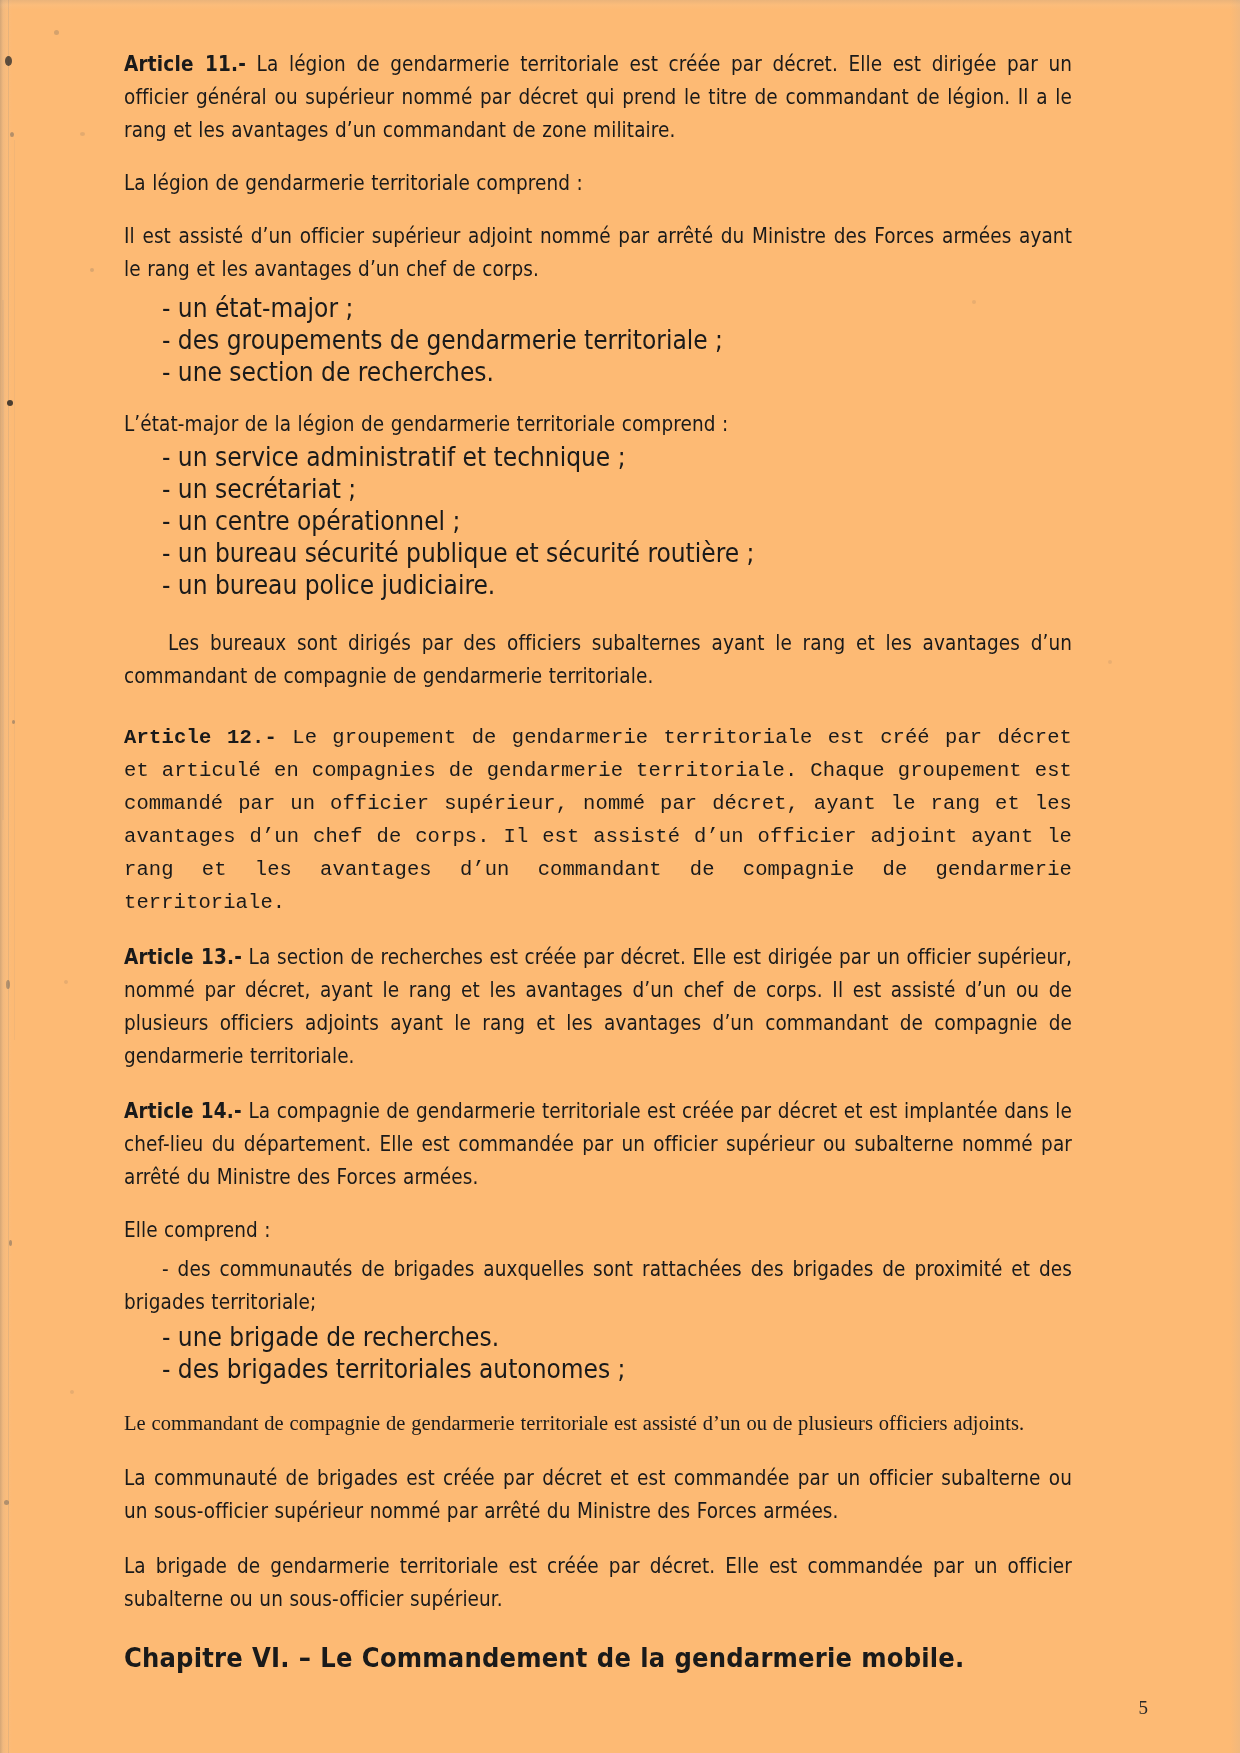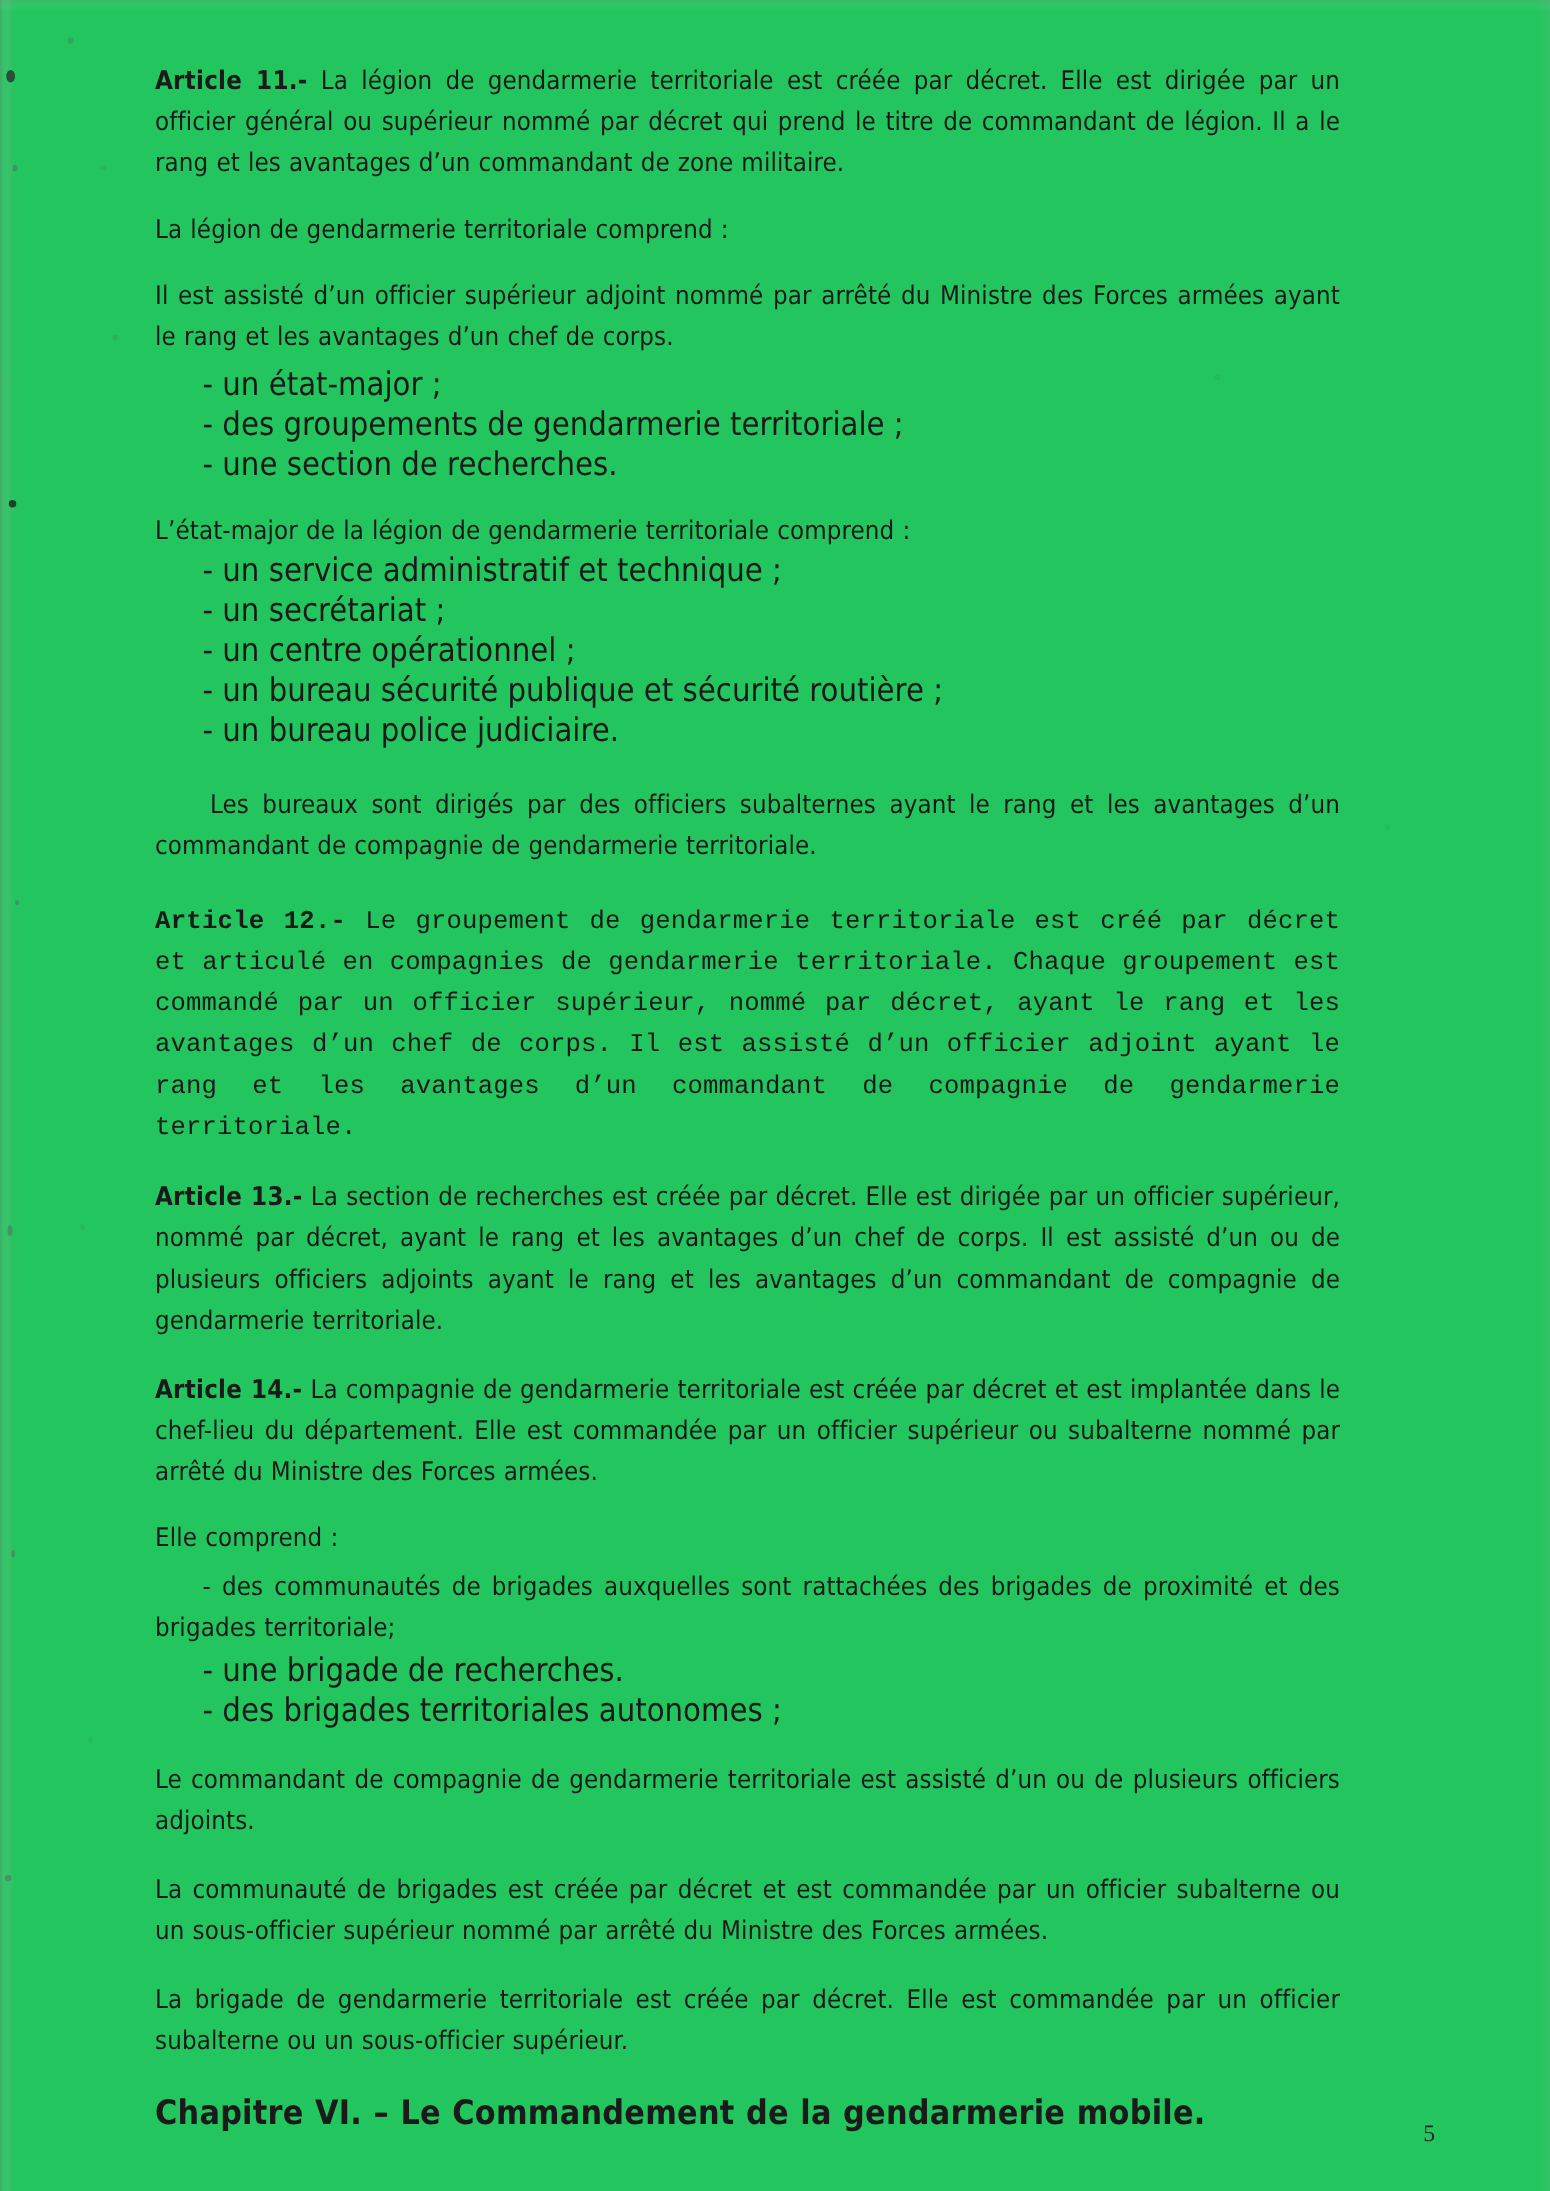--- a/index.html
+++ b/index.html
@@ -6,21 +6,21 @@
   html, body {
     margin: 0;
     padding: 0;
     background: #ffffff;
   }
 
   .page {
     position: relative;
     width: 1240px;
     height: 1753px;
-    background: #22c55e;
+    background: #fdba74;
     overflow: hidden;
     font-family: "DejaVu Sans Condensed", "Liberation Sans Narrow", "Liberation Sans", sans-serif;
     color: #1c1c1c;
     box-sizing: border-box;
   }
 
   
   .scan-noise {
     position: absolute;
     inset: 0;
@@ -229,21 +229,21 @@
 
     <p class="wrap-item" style="margin-top:6px;">
       <span class="lead">- des communautés de brigades auxquelles sont rattachées des brigades de proximité et des brigades territoriale;</span>
     </p>
 
     <ul class="bullets shallow" style="margin-top:2px;">
       <li>- une brigade de recherches.</li>
       <li>- des brigades territoriales autonomes ;</li>
     </ul>
 
-    <p class="para just" style="margin-top:22px;">Le commandant de compagnie de gendarmerie territoriale est assisté d’un ou de plusieurs officiers adjoints.</p>
+    <p class="para just" style="margin-top:22px;font-family:Liberation Serif, serif;">Le commandant de compagnie de gendarmerie territoriale est assisté d’un ou de plusieurs officiers adjoints.</p>
 
     <p class="para just" style="margin-top:22px;">La communauté de brigades est créée par décret et est commandée par un officier subalterne ou un sous-officier supérieur nommé par arrêté du Ministre des Forces armées.</p>
 
     <p class="para just" style="margin-top:22px;">La brigade de gendarmerie territoriale est créée par décret. Elle est commandée par un officier subalterne ou un sous-officier supérieur.</p>
 
     <p class="chapter">Chapitre VI. – Le Commandement de la gendarmerie mobile.</p>
 
   </div>
 
   <div class="page-number">5</div>

